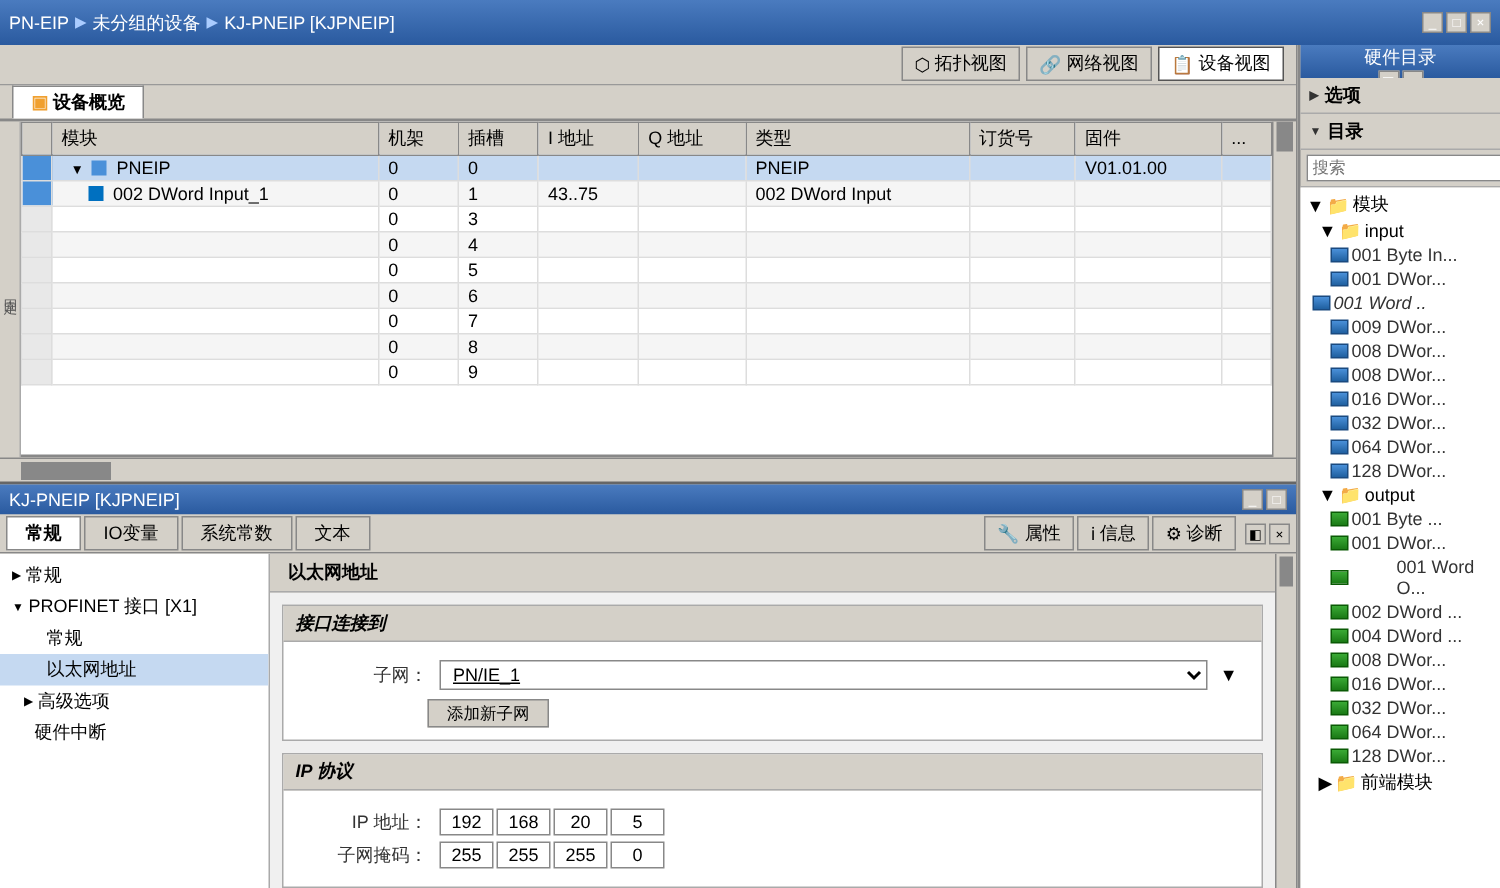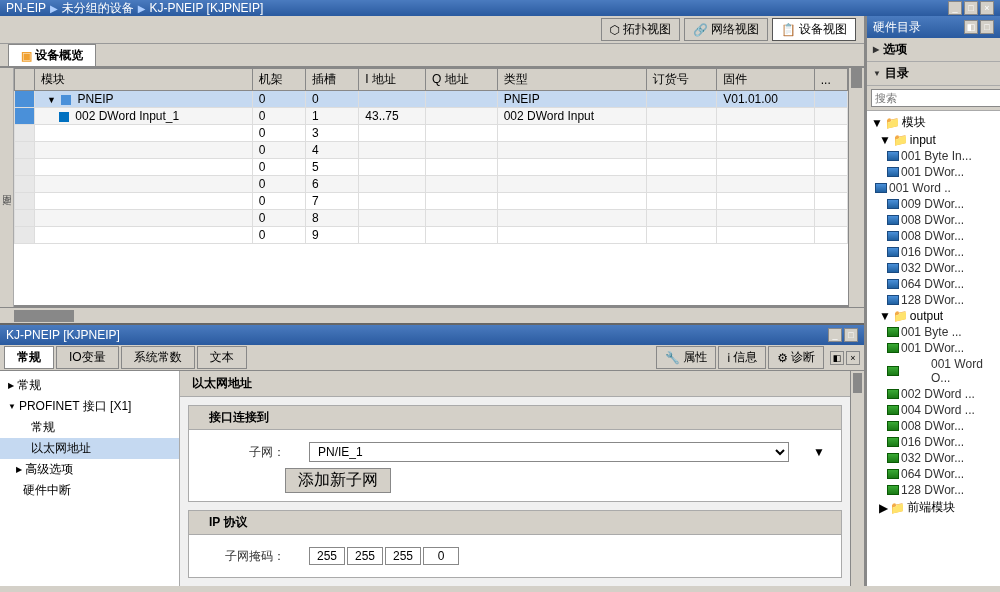--- a/index.html
+++ b/index.html
@@ -2,21 +2,21 @@
 <html><head>
   <meta charset="utf-8">
   <style>
     * { box-sizing: border-box; margin: 0; padding: 0; font-family: 'SimSun', 'Microsoft YaHei', Arial, sans-serif; font-size: 12px; }
     body { background: #d4d0c8; width: 1000px; height: 592px; overflow: hidden; }
 
     
     .title-bar {
       background: linear-gradient(to bottom, #4a7bbf, #2a5a9f);
       color: white;
-      height: 16px;
+      height: 30px;
       display: flex;
       align-items: center;
       padding: 0 6px;
       justify-content: space-between;
     }
     .title-bar-left { display: flex; align-items: center; gap: 4px; font-size: 11px; }
     .title-bar-arrow { color: #aaccff; font-size: 10px; }
     .title-bar-controls { display: flex; gap: 2px; }
     .title-btn { width: 14px; height: 14px; background: #d4d0c8; border: 1px solid #888; font-size: 9px; display: flex; align-items: center; justify-content: center; cursor: pointer; }
 
@@ -137,41 +137,43 @@
       border-bottom: 1px solid #aaa;
     }
     .section-box {
       background: white;
       border: 1px solid #aaa;
       margin: 8px;
       padding: 0;
     }
     .section-title {
       background: #d4d0c8;
-      padding: 3px 20px;
+      padding: 3px 8px;
       font-weight: bold;
       border-bottom: 1px solid #aaa;
+      font-style: italic;
     }
     .section-content { padding: 8px 16px; }
-    .form-row { display: flex; align-items: center; margin: 4px 0; gap: 24px; }
+    .form-row { display: flex; align-items: center; margin: 4px 0; gap: 8px; }
     .form-label { width: 80px; text-align: right; color: #333; flex-shrink: 0; }
     .form-select {
       flex: 1;
       border: 1px solid #888;
       background: white;
       padding: 1px 4px;
       font-size: 12px;
       height: 20px;
+      text-decoration: underline;
     }
     .form-btn {
       background: #d4d0c8;
       border: 1px solid #888;
       padding: 1px 12px;
       cursor: pointer;
-      font-size: 16px;
+      font-size: 11px;
       margin-left: 80px;
       margin-top: 2px;
       text-align: right;
     }
     .ip-inputs { display: flex; gap: 2px; }
     .ip-input {
       width: 36px;
       border: 1px solid #888;
       background: white;
       padding: 1px 2px;
@@ -189,20 +191,21 @@
     }
     .right-title-bar {
       background: linear-gradient(to bottom, #4a7bbf, #2a5a9f);
       color: white;
       height: 22px;
       display: flex;
       align-items: center;
       padding: 0 6px;
       justify-content: space-between;
       font-size: 11px;
+      flex-direction: column;
     }
     .right-section-title {
       background: #d4d0c8;
       padding: 3px 6px;
       font-weight: bold;
       border-bottom: 1px solid #aaa;
       display: flex;
       align-items: center;
       gap: 4px;
     }
@@ -619,20 +622,29 @@
                 <div>
                   <button class="form-btn">添加新子网</button>
                 </div>
               </div>
             </div>
 
             <div class="section-box">
               <div class="section-title">IP 协议</div>
               <div class="section-content">
                 <div class="form-row">
+                  <div class="form-label">IP 地址：</div>
+                  <div class="ip-inputs">
+                    <input class="ip-input" value="192" readonly="" style="">
+                    <input class="ip-input" value="168" readonly="" style="">
+                    <input class="ip-input" value="20" readonly="" style="">
+                    <input class="ip-input" value="5" readonly="" style="">
+                  </div>
+                </div>
+                <div class="form-row">
                   <div class="form-label">子网掩码：</div>
                   <div class="ip-inputs">
                     <input class="ip-input" value="255" readonly="" style="">
                     <input class="ip-input" value="255" readonly="" style="">
                     <input class="ip-input" value="255" readonly="" style="">
                     <input class="ip-input" value="0" readonly="" style="">
                   </div>
                 </div>
               </div>
             </div>
@@ -686,21 +698,21 @@
 
       <div id="catalog-input-items">
           <div class="catalog-item" style="padding-left: 20px;">
     <span class="cat-module-icon"></span>
     <span>001 Byte In...</span>
   </div>
           <div class="catalog-item" style="padding-left: 20px;">
     <span class="cat-module-icon"></span>
     <span>001 DWor...</span>
   </div>
-          <div class="catalog-item" style="">
+          <div class="catalog-item" style=" font-style: italic;">
     <span class="cat-module-icon"></span>
     <span>001 Word ..</span>
   </div>
           <div class="catalog-item" style="padding-left: 20px;">
     <span class="cat-module-icon"></span>
     <span>009 DWor...</span>
   </div>
           <div class="catalog-item" style="padding-left: 20px;">
     <span class="cat-module-icon"></span>
     <span>008 DWor...</span>

